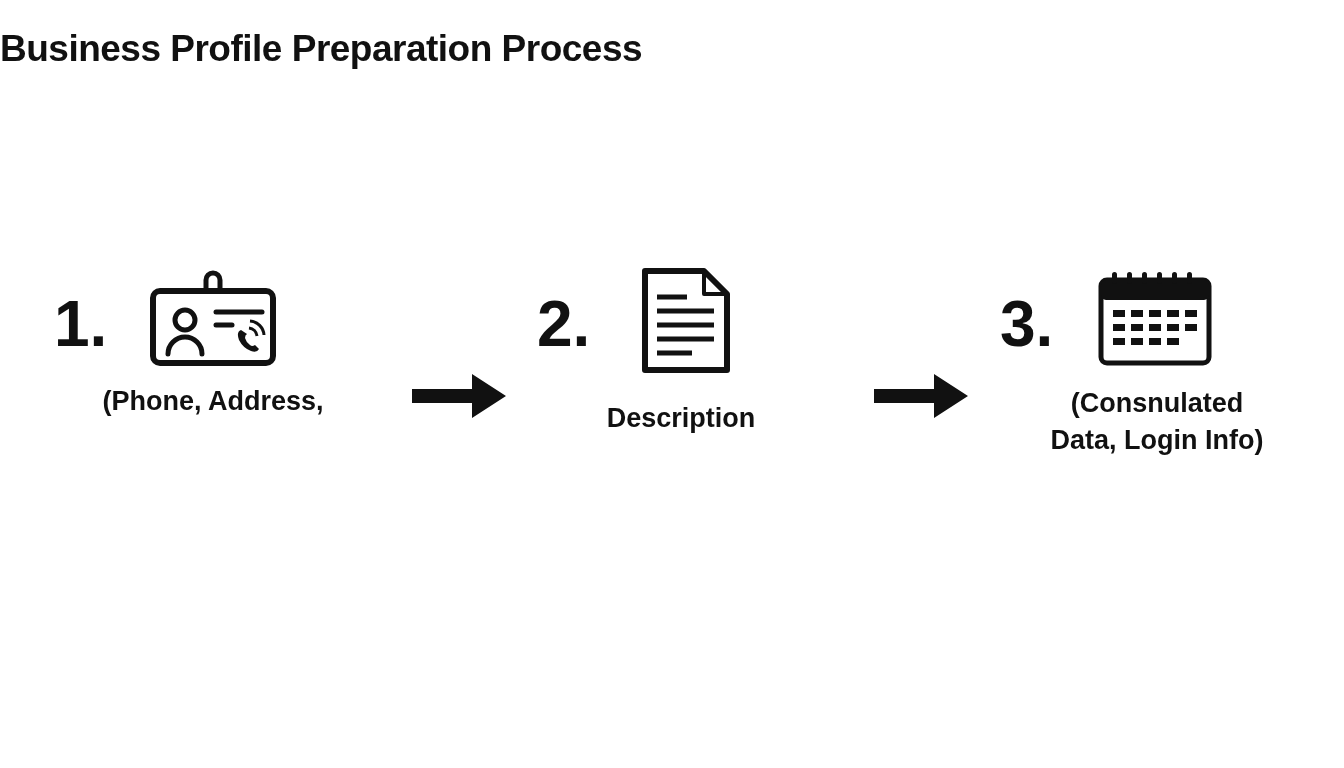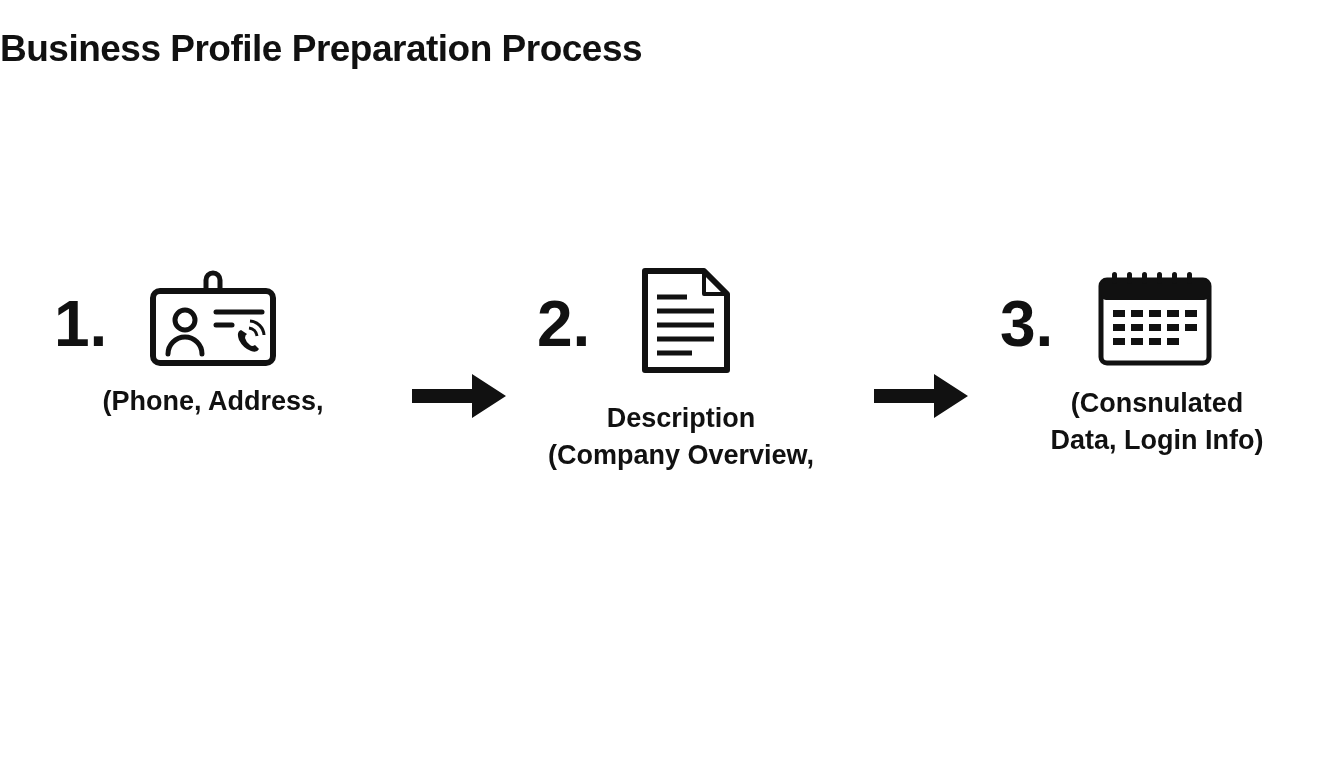--- a/index.html
+++ b/index.html
@@ -54,21 +54,20 @@
     <path d="M5 5 H64 L87 28 V104 H5 Z" fill="none" stroke="#111" stroke-width="6" stroke-linejoin="round"></path>
     <path d="M64 5 V28 H87" fill="none" stroke="#111" stroke-width="4" stroke-linejoin="round"></path>
     <line x1="17" y1="31" x2="47" y2="31" stroke="#111" stroke-width="5"></line>
     <line x1="17" y1="45" x2="74" y2="45" stroke="#111" stroke-width="5"></line>
     <line x1="17" y1="59" x2="74" y2="59" stroke="#111" stroke-width="5"></line>
     <line x1="17" y1="73" x2="74" y2="73" stroke="#111" stroke-width="5"></line>
     <line x1="17" y1="87" x2="52" y2="87" stroke="#111" stroke-width="5"></line>
   </svg>
   <div class="label" style="left:530px; width:302px; top:388px;margin-top:12px;">
     <div>Description</div>
-    <div>(Company Overview,</div>
   </div>
 </div>
 
 <svg class="arrow" style="left:874px; top:372px;" width="96" height="48" viewBox="0 0 96 48">
   <polygon points="0,17 60,17 60,2 94,24 60,46 60,31 0,31" fill="#111"></polygon>
 </svg>
 
 <div>
   <div class="num" style="left:1000px; top:292px;">3.</div>
   <svg class="icon" style="left:1098px; top:270px;" width="114" height="96" viewBox="0 0 114 96">

